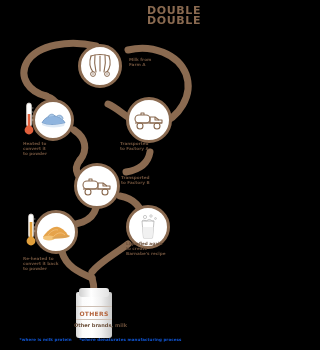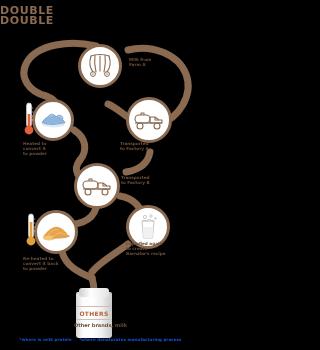--- a/index.html
+++ b/index.html
@@ -7,21 +7,21 @@
     width:201px;height:350px;
     background:#000;
     font-family:"Liberation Sans", sans-serif;
     overflow:hidden;
     position:relative;
   }
   #infographic{position:absolute;inset:0;width:201px;height:350px;}
 
   .title{
     position:absolute;top:6px;left:0;width:201px;
-    text-align:left;
+    text-align:right;
     color:#8a6a50;
     font-weight:bold;
     font-size:11px;
     line-height:10px;
     letter-spacing:0.6px;
     font-family:"DejaVu Sans", sans-serif;
   }
   .title span{display:block;}
 
   svg.path-layer{position:absolute;top:0;left:0;width:201px;height:350px;}

